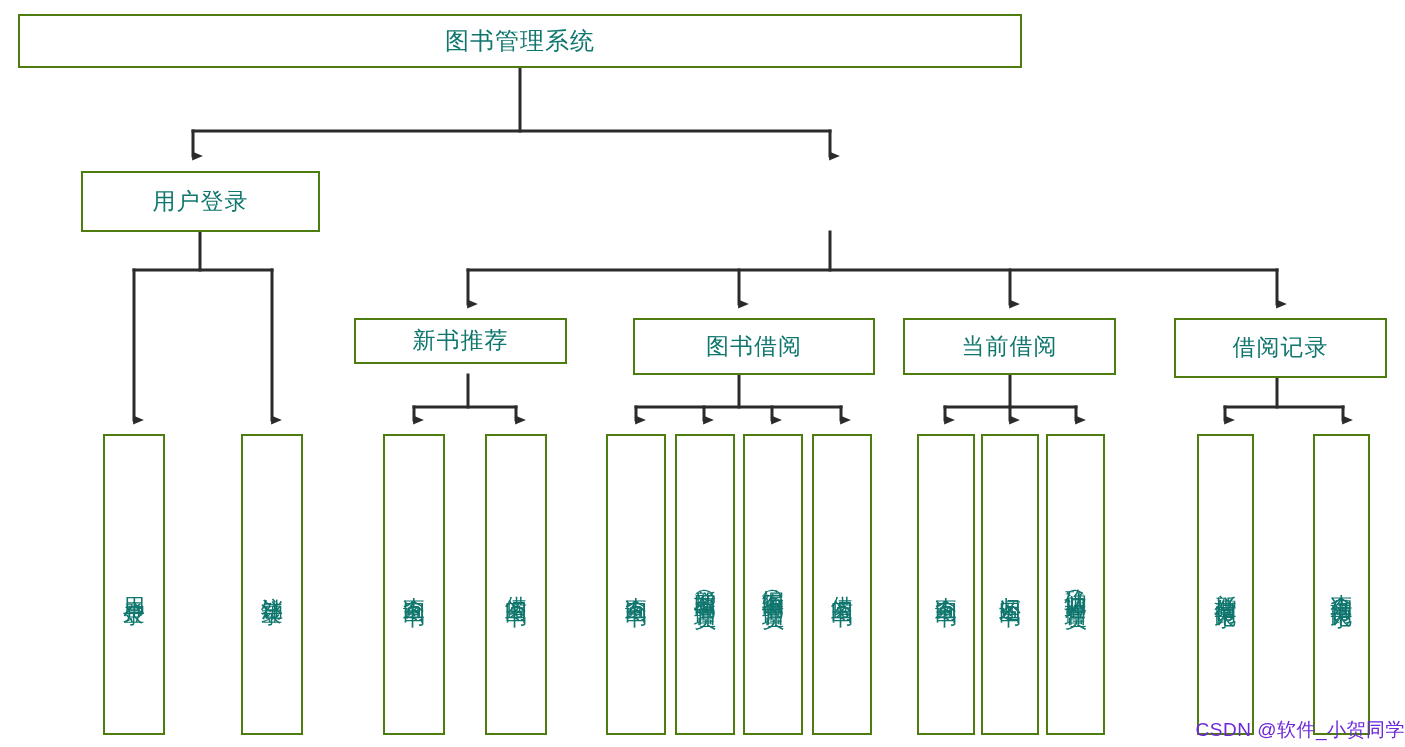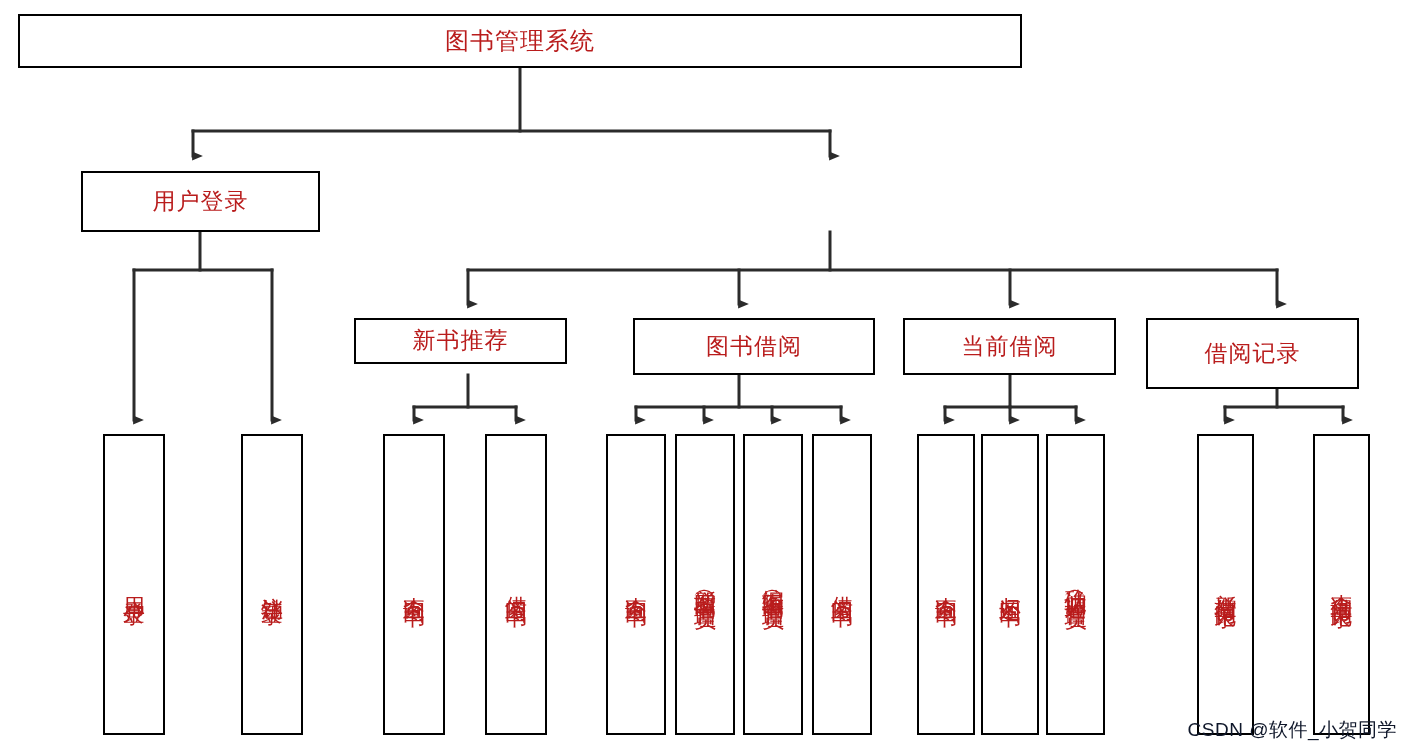--- a/index.html
+++ b/index.html
@@ -23,25 +23,25 @@
     left: 0;
     top: 0;
     width: 1405px;
     height: 747px;
     pointer-events: none;
   }
   .node {
     position: absolute;
     box-sizing: border-box;
     background: #ffffff;
-    border: 2px solid #000000;
+    border: 2px solid #4d7c0f;
     display: flex;
     align-items: center;
     justify-content: center;
-    color: #b91c1c;
+    color: #0f766e;
     z-index: 2;
   }
   .node-label {
     display: block;
     text-align: center;
     line-height: 1.18;
     white-space: nowrap;
   }
   
   .node.horiz .node-label {
@@ -61,24 +61,24 @@
   .node.leaf .node-label {
     writing-mode: vertical-rl;
     text-orientation: upright;
     font-size: 22px;
     letter-spacing: 3px;
     line-height: 1;
     max-height: 100%;
   }
   .watermark {
     position: absolute;
-    right: 8px;
+    right: 0;
     bottom: 4px;
     font-size: 19px;
-    color: #0f172a;
+    color: #6d28d9;
     white-space: nowrap;
     z-index: 5;
     letter-spacing: 0.5px;
   }
 </style>
 </head>
 <body>
 
 <div id="diagram-root">
 
@@ -142,21 +142,21 @@
 
   <div class="node horiz" style="left:354px; top:318px; width:213px; height:46px;">
     <span class="node-label">新书推荐</span>
   </div>
   <div class="node horiz" style="left:633px; top:318px; width:242px; height:57px;">
     <span class="node-label">图书借阅</span>
   </div>
   <div class="node horiz" style="left:903px; top:318px; width:213px; height:57px;font-family:Liberation Serif, serif;">
     <span class="node-label">当前借阅</span>
   </div>
-  <div class="node horiz" style="left:1146px; top:318px; width:213px; height:71px;">
+  <div class="node horiz" style="left:1174px; top:318px; width:213px; height:60px;">
     <span class="node-label">借阅记录</span>
   </div>
 
   <div class="node leaf" style="left:103px; top:434px; width:62px; height:301px;">
     <span class="node-label">用户登录</span>
   </div>
   <div class="node leaf" style="left:241px; top:434px; width:62px; height:301px;">
     <span class="node-label">注销登录</span>
   </div>
 

